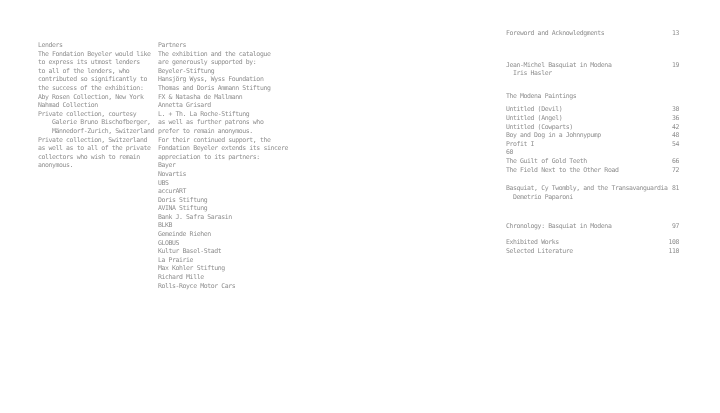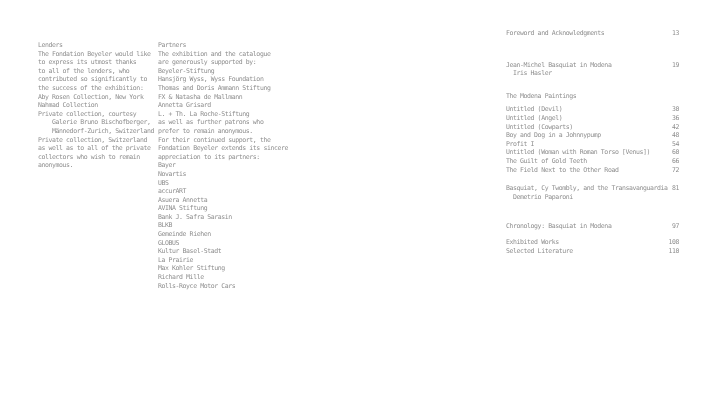--- a/index.html
+++ b/index.html
@@ -42,21 +42,21 @@
 <body style="background: rgb(255, 255, 255); color: rgb(142, 142, 142);">
 
 <div class="spread">
 
   <div class="col" id="col-lenders">
       <div class="block">
         <div class="line">Lenders</div>
       </div>
       <div class="block">
         <div class="line">The Fondation Beyeler would like</div>
-        <div class="line">to express its utmost thanks</div>
+        <div class="line">to express its utmost lenders</div>
         <div class="line">to all of the lenders, who</div>
         <div class="line">contributed so significantly to</div>
         <div class="line">the success of the exhibition:</div>
       </div>
       <div class="block">
         <div class="line">Aby Rosen Collection, New York</div>
         <div class="line">Nahmad Collection</div>
         <div class="line">Private collection, courtesy</div>
         <div class="line">    Galerie Bruno Bischofberger,</div>
         <div class="line">    Männedorf-Zurich, Switzerland</div>
@@ -96,21 +96,21 @@
         <div class="line">Fondation Beyeler extends its sincere</div>
         <div class="line">appreciation to its partners:</div>
       </div>
       <div class="block">
         <div class="line">Bayer</div>
         <div class="line">Novartis</div>
         <div class="line">UBS</div>
       </div>
       <div class="block">
         <div class="line">accurART</div>
-        <div class="line">Asuera Annetta</div>
+        <div class="line">Doris Stiftung</div>
         <div class="line">AVINA Stiftung</div>
         <div class="line">Bank J. Safra Sarasin</div>
         <div class="line">BLKB</div>
         <div class="line">Gemeinde Riehen</div>
         <div class="line">GLOBUS</div>
         <div class="line">Kultur Basel-Stadt</div>
         <div class="line">La Prairie</div>
         <div class="line">Max Kohler Stiftung</div>
         <div class="line">Richard Mille</div>
         <div class="line">Rolls-Royce Motor Cars</div>
@@ -155,21 +155,20 @@
         </div>
         <div class="row">
           <span class="label">Boy and Dog in a Johnnypump</span>
           <span class="page">48</span>
         </div>
         <div class="row">
           <span class="label">Profit I</span>
           <span class="page">54</span>
         </div>
         <div class="row">
-          <span class="label">Untitled (Woman with Roman Torso [Venus])</span>
           <span class="page">60</span>
         </div>
         <div class="row">
           <span class="label">The Guilt of Gold Teeth</span>
           <span class="page">66</span>
         </div>
         <div class="row">
           <span class="label">The Field Next to the Other Road</span>
           <span class="page">72</span>
         </div>

